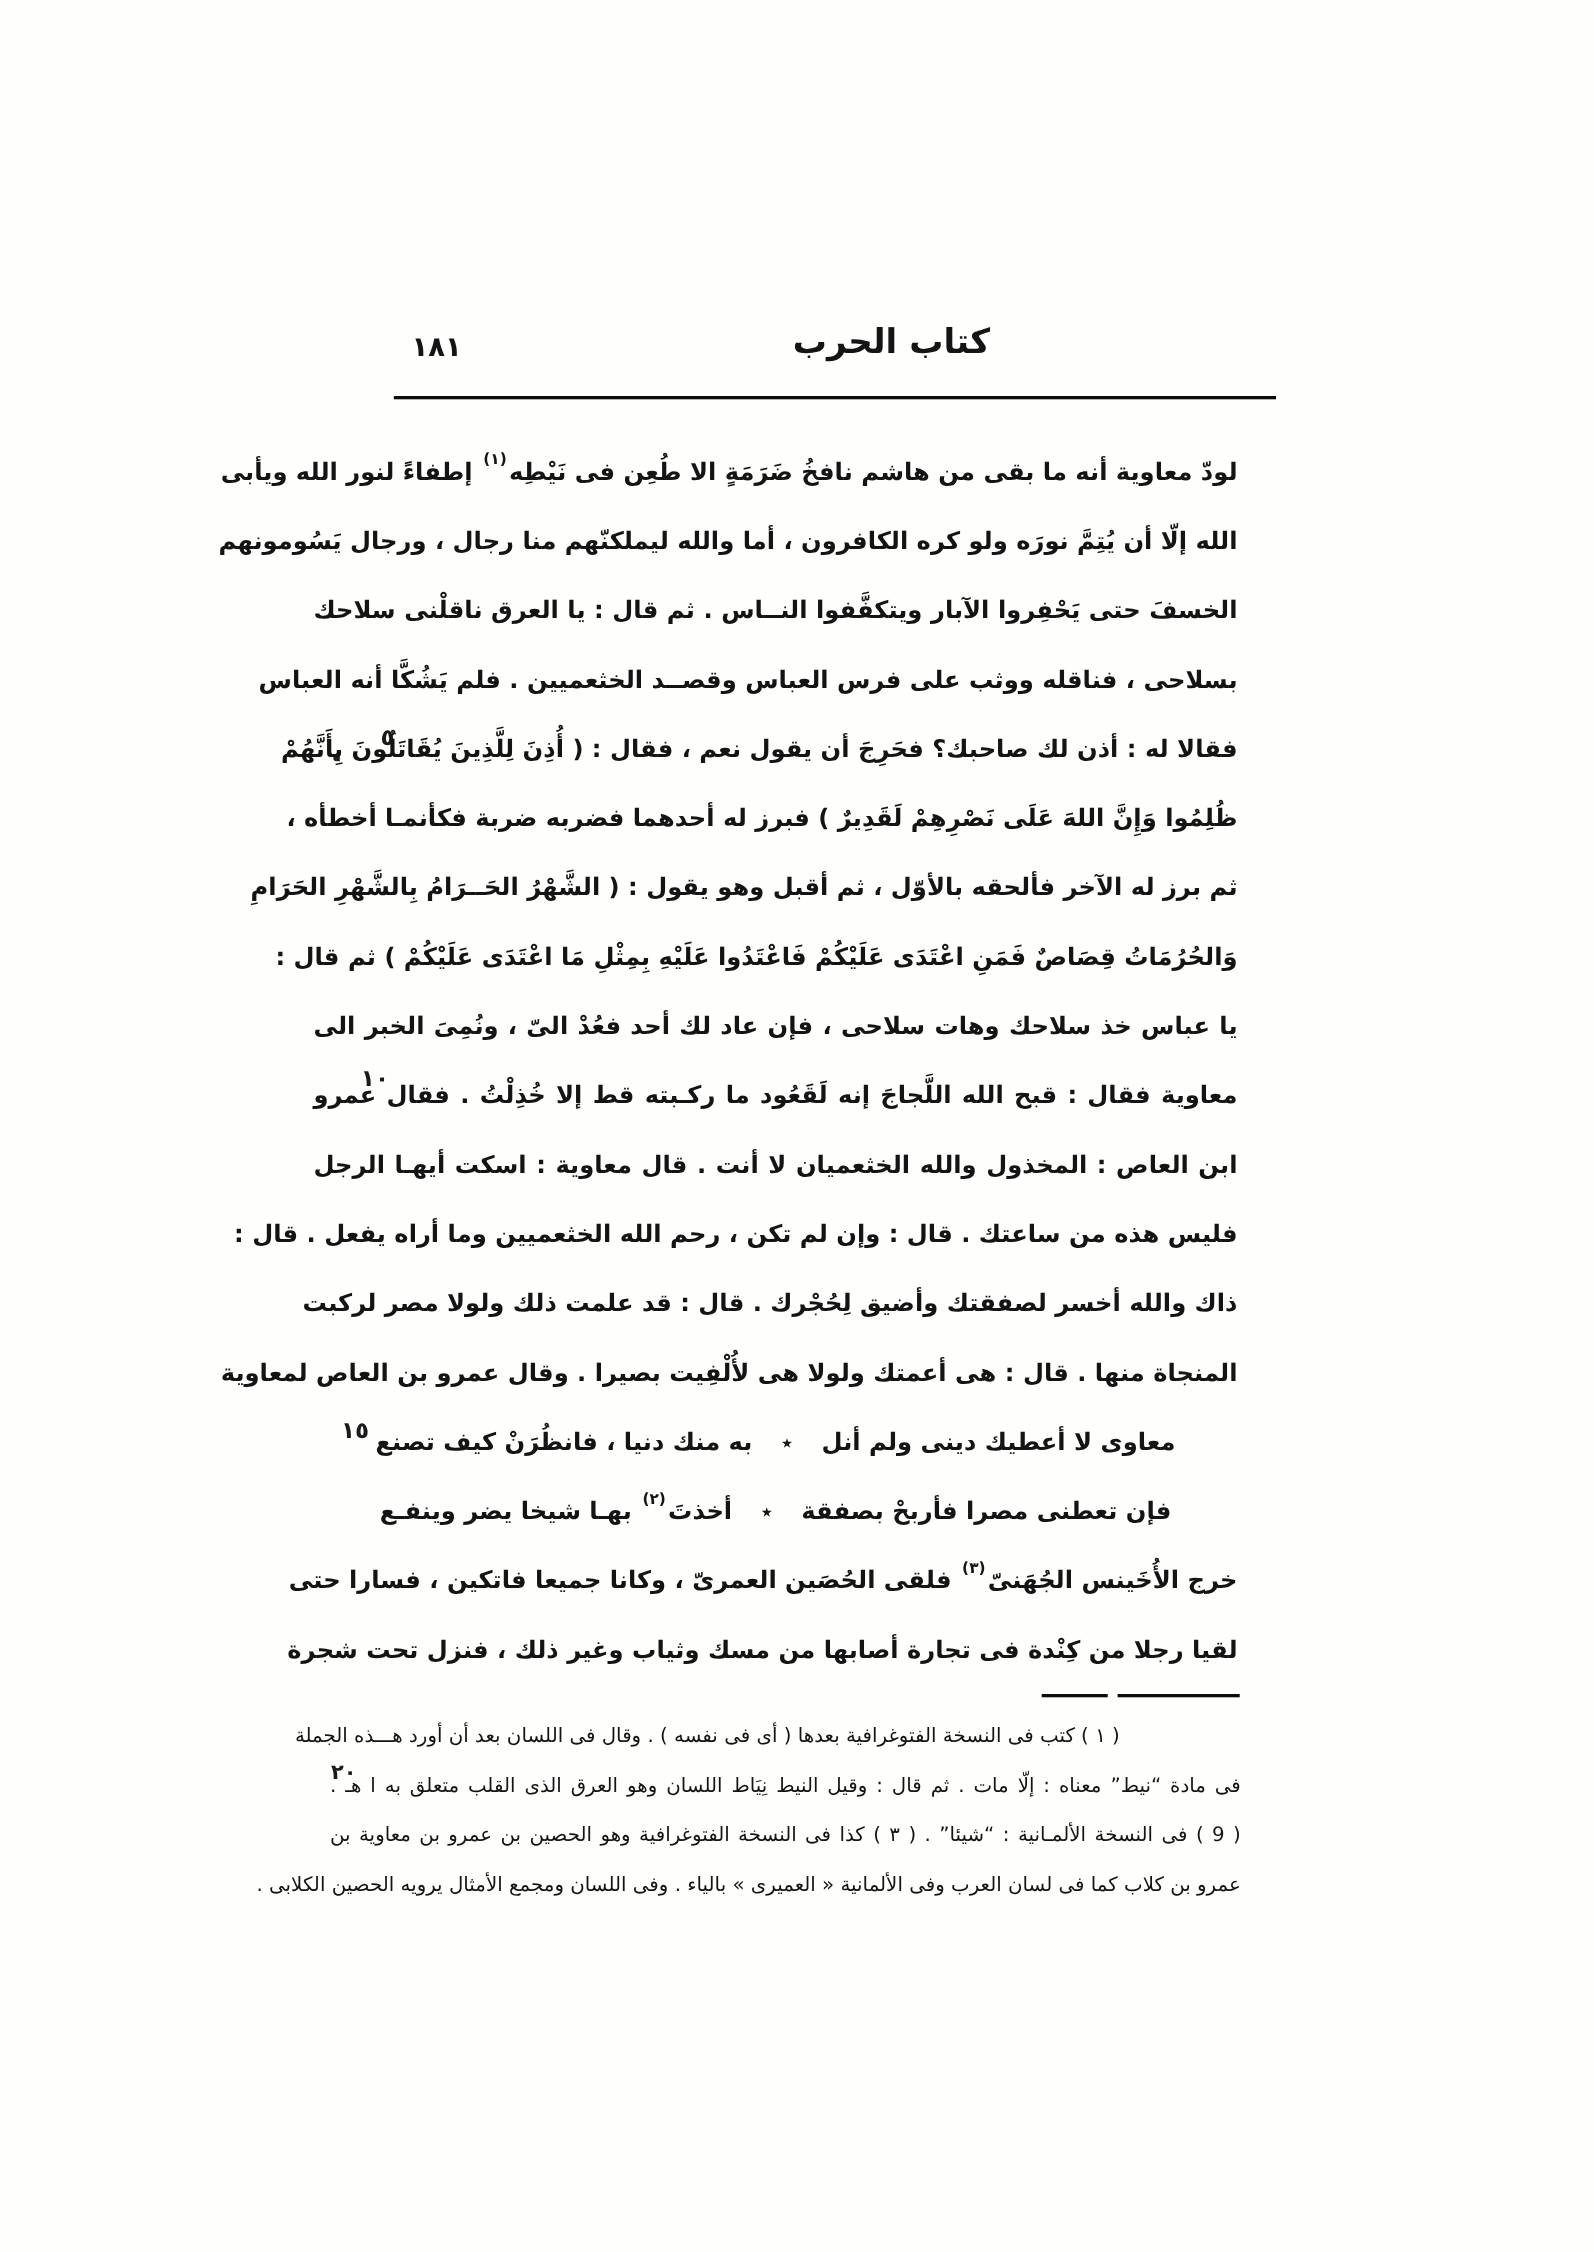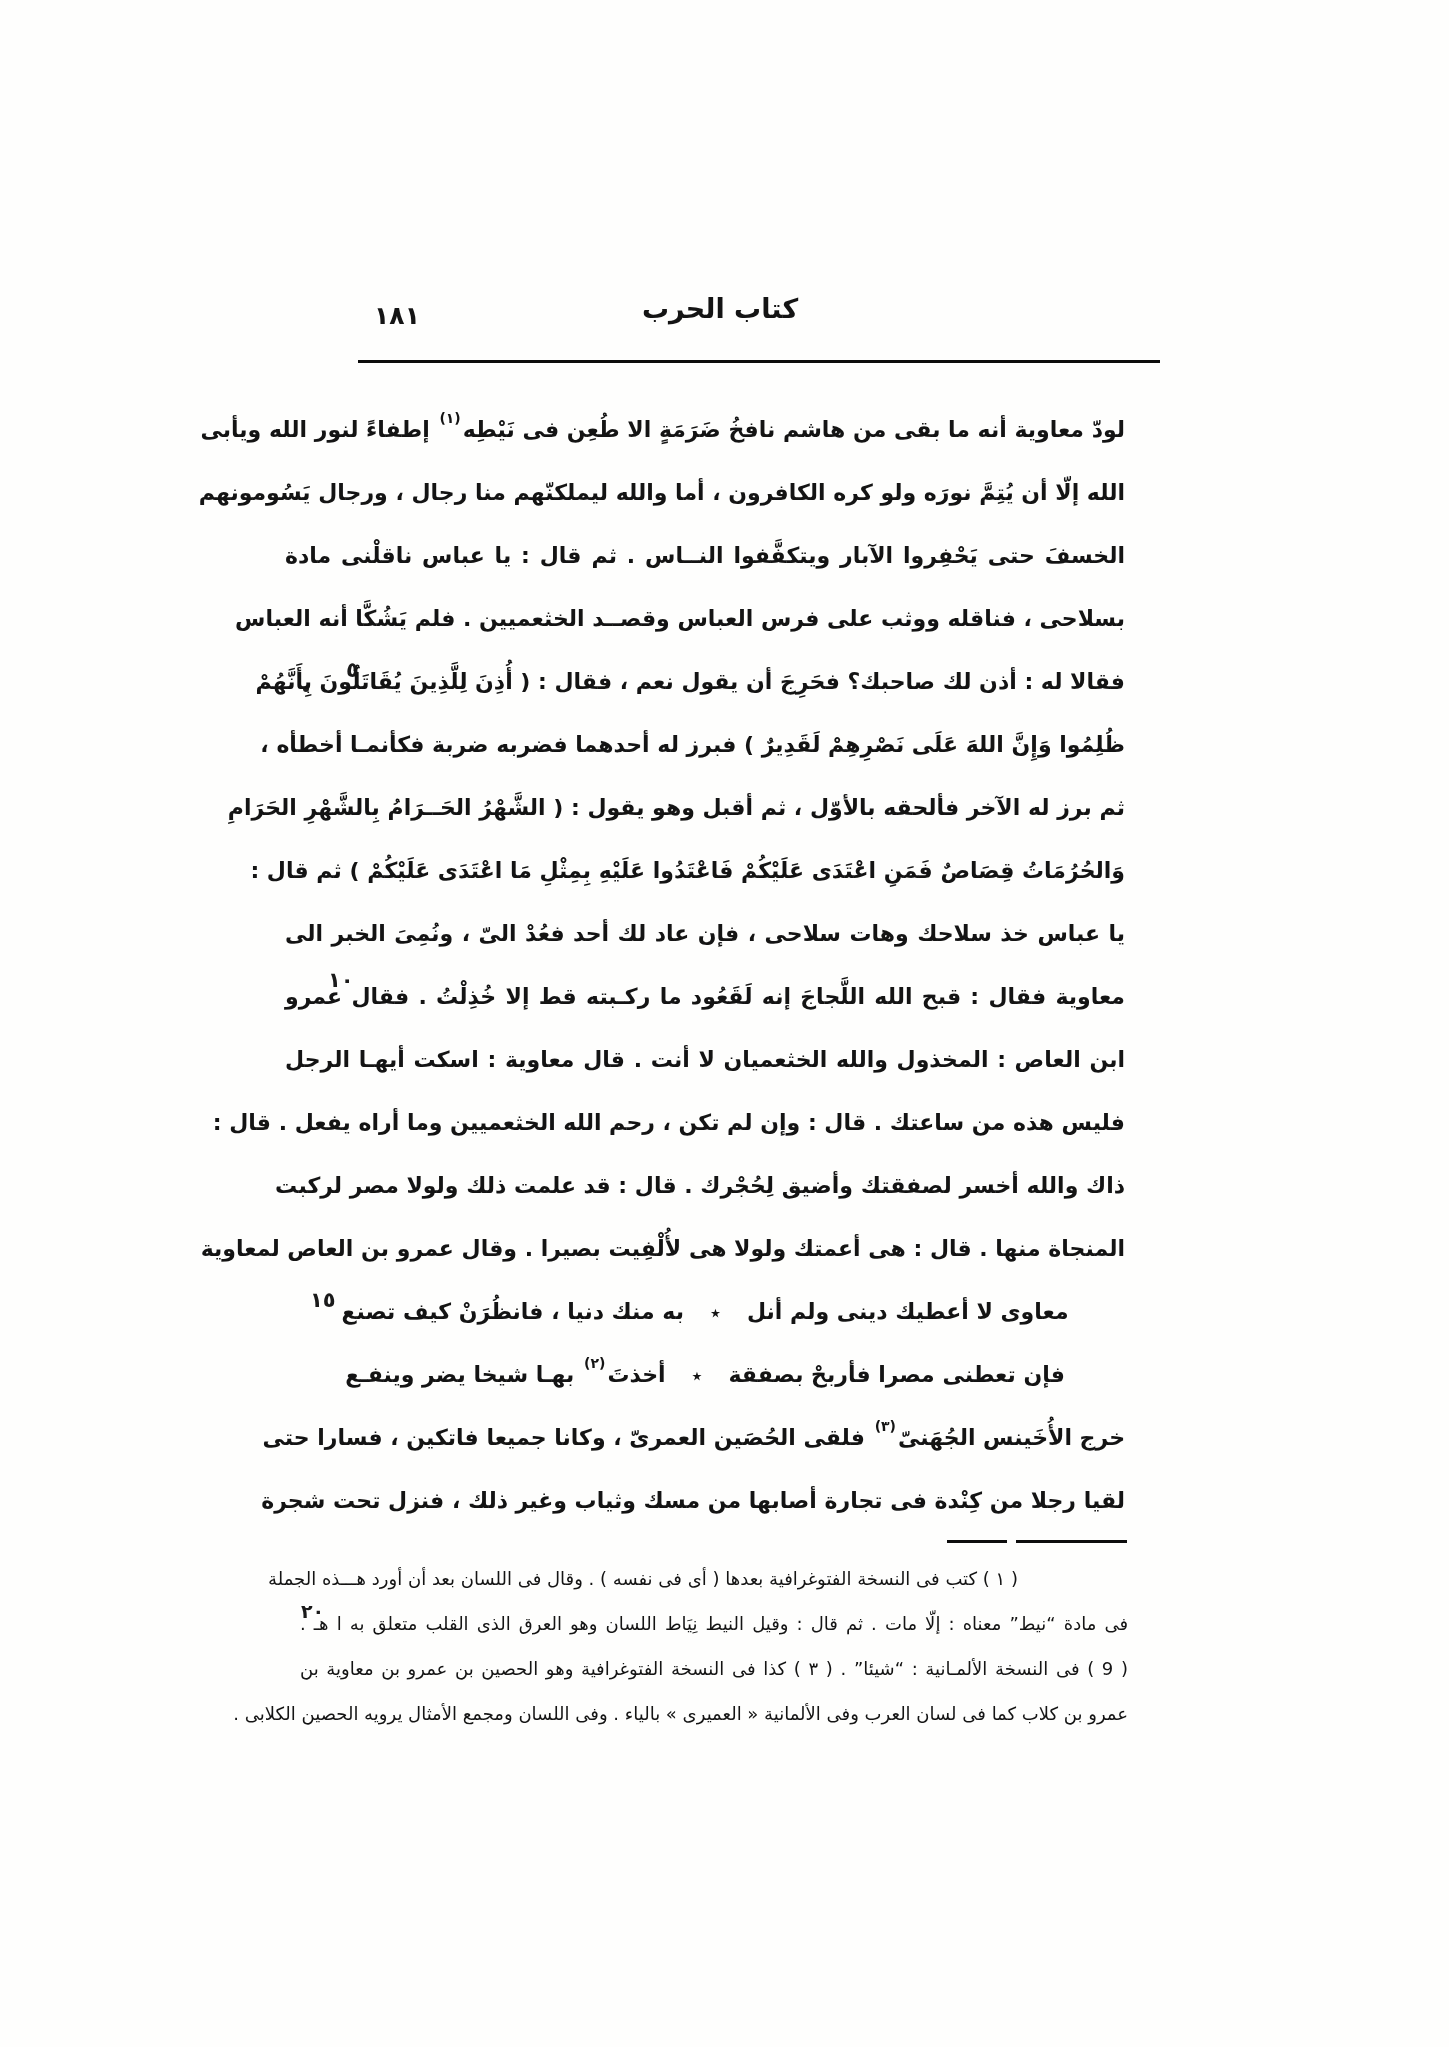--- a/index.html
+++ b/index.html
@@ -8,22 +8,22 @@
     width:1449px;height:2047px;
     margin:0 auto;
     background:#fefefd;
     color:#141414;
     font-family:"DejaVu Sans", sans-serif;
     overflow:hidden;
   }
   
   .page-title{
     position:absolute; top:293px; left:540px; width:360px;
-    text-align:center; direction:rtl;
-    font-size:27px; font-weight:bold;
+    direction:rtl;
+    font-size:31px; font-weight:bold;
   }
   .page-number{
     position:absolute; top:301px; left:352px; width:90px;
     text-align:center; direction:rtl;
     font-size:25px; font-weight:bold;
   }
   .header-rule{
     position:absolute; top:360px; left:358px; width:802px; height:3px;
     background:#0c0c0c;
   }
@@ -90,21 +90,21 @@
 
   <div class="margin-num mn5">٥</div>
   <div class="ink-dot"></div>
   <div class="margin-num mn10">١٠</div>
   <div class="margin-num mn15">١٥</div>
   <div class="margin-num mn20">٢٠</div>
 
   <div class="text-block">
     <div class="bl"><span>لودّ معاوية أنه ما بقى من هاشم نافخُ ضَرَمَةٍ الا طُعِن فى نَيْطِه</span><span class="fnm">(١)</span> <span>إطفاءً لنور الله ويأبى</span></div>
     <div class="bl">الله إلّا أن يُتِمَّ نورَه ولو كره الكافرون ، أما والله ليملكنّهم منا رجال ، ورجال يَسُومونهم</div>
-    <div class="bl">الخسفَ حتى يَحْفِروا الآبار ويتكفَّفوا النــاس . ثم قال : يا عباس ناقلْنى مادة</div>
+    <div class="bl">الخسفَ حتى يَحْفِروا الآبار ويتكفَّفوا النــاس . ثم قال : يا العرق ناقلْنى سلاحك</div>
     <div class="bl">بسلاحى ، فناقله ووثب على فرس العباس وقصــد الخثعميين . فلم يَشُكَّا أنه العباس</div>
     <div class="bl">فقالا له : أذن لك صاحبك؟ فحَرِجَ أن يقول نعم ، فقال : ( أُذِنَ لِلَّذِينَ يُقَاتَلُونَ بِأَنَّهُمْ</div>
     <div class="bl">ظُلِمُوا وَإِنَّ اللهَ عَلَى نَصْرِهِمْ لَقَدِيرٌ ) فبرز له أحدهما فضربه ضربة فكأنمـا أخطأه ،</div>
     <div class="bl">ثم برز له الآخر فألحقه بالأوّل ، ثم أقبل وهو يقول : ( الشَّهْرُ الحَــرَامُ بِالشَّهْرِ الحَرَامِ</div>
     <div class="bl">وَالحُرُمَاتُ قِصَاصٌ فَمَنِ اعْتَدَى عَلَيْكُمْ فَاعْتَدُوا عَلَيْهِ بِمِثْلِ مَا اعْتَدَى عَلَيْكُمْ ) ثم قال :</div>
     <div class="bl">يا عباس خذ سلاحك وهات سلاحى ، فإن عاد لك أحد فعُدْ الىّ ، ونُمِىَ الخبر الى</div>
     <div class="bl">معاوية فقال : قبح الله اللَّجاجَ إنه لَقَعُود ما ركـبته قط إلا خُذِلْتُ . فقال عمرو</div>
     <div class="bl">ابن العاص : المخذول والله الخثعميان لا أنت . قال معاوية : اسكت أيهـا الرجل</div>
     <div class="bl">فليس هذه من ساعتك . قال : وإن لم تكن ، رحم الله الخثعميين وما أراه يفعل . قال :</div>
     <div class="bl">ذاك والله أخسر لصفقتك وأضيق لِحُجْرك . قال : قد علمت ذلك ولولا مصر لركبت</div>

